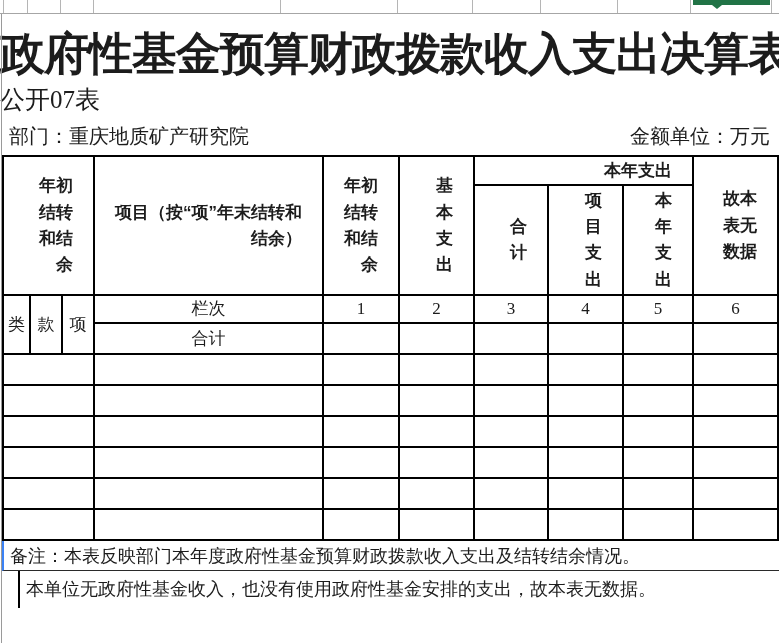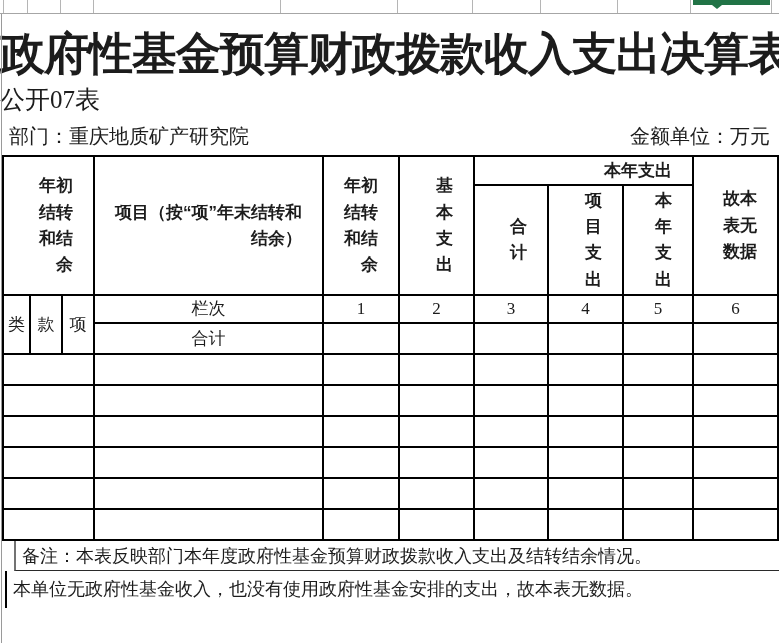--- a/index.html
+++ b/index.html
@@ -53,26 +53,26 @@
   th.pad-mid{padding:0 12px;}
   td{font-size:17px;line-height:1.4;}
   .r-head1{height:29px;}
   .r-head2{height:110px;}
   .r-lanci{height:28px;}
   .r-total{height:31px;}
   .r-empty{height:31px;}
 
   
   .note1{
-    margin-left:14px;height:29px;line-height:30px;padding-left:6px;
-    font-size:18px;border-left:2px solid #737373;border-bottom:1px solid #2a2a2a;
+    margin-left:2px;height:29px;line-height:30px;padding-left:6px;
+    font-size:18px;border-left:2px solid #3b82f6;border-bottom:1px solid #2a2a2a;
     white-space:nowrap;
   }
   .note2{
-    margin-left:5px;height:37px;line-height:36px;padding-left:6px;
+    margin-left:18px;height:37px;line-height:36px;padding-left:6px;
     font-size:18px;border-left:2px solid #000;white-space:nowrap;
   }
 </style>
 </head>
 <body>
 
 <div class="left-edge-line"></div>
 
 <div class="top-strip">
   <div class="tick" style="left:3px"></div>

